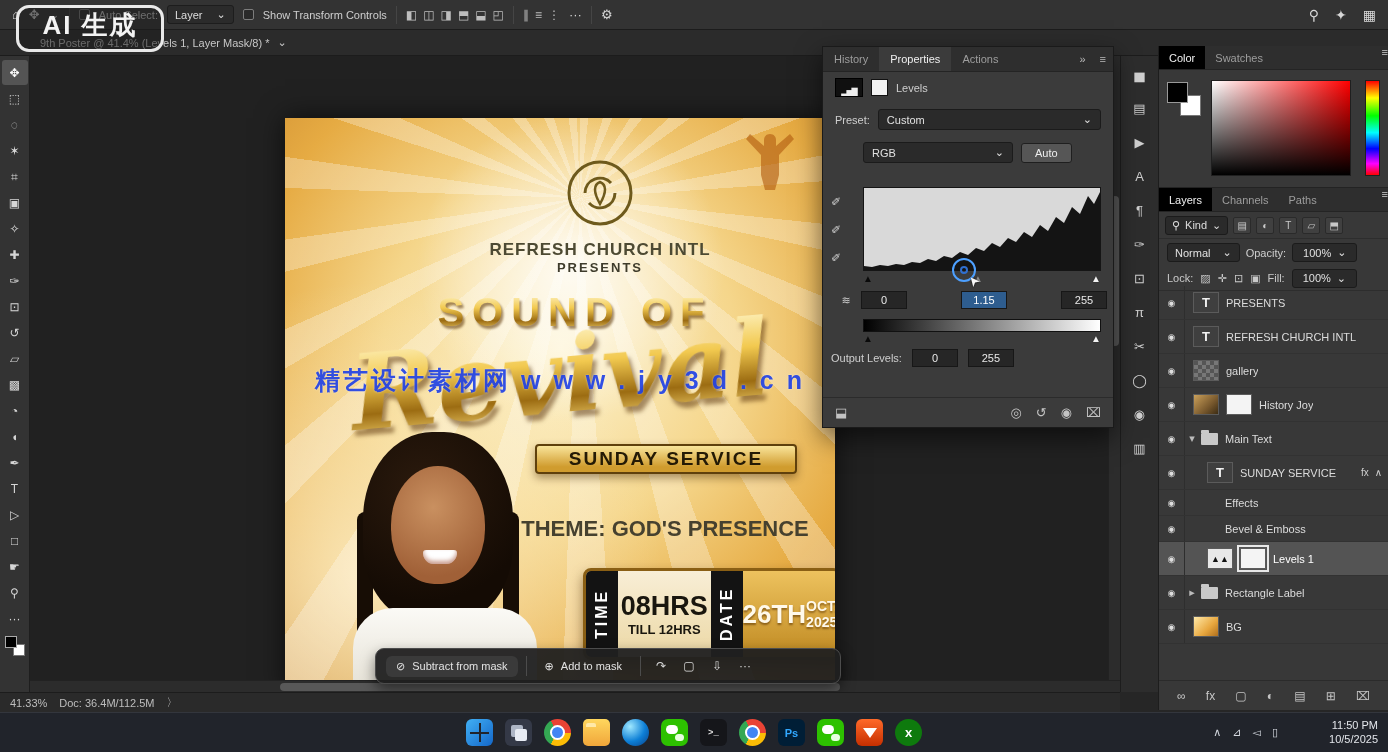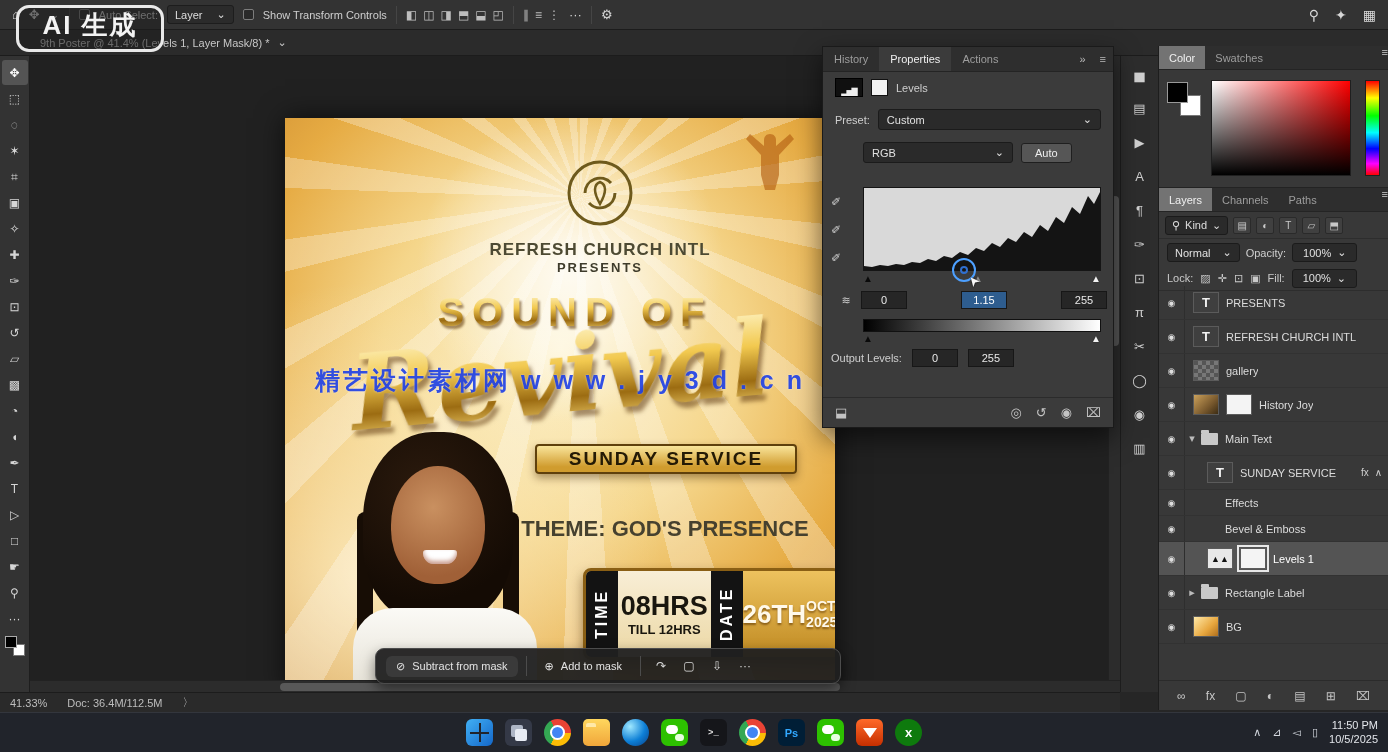--- a/index.html
+++ b/index.html
@@ -141,21 +141,21 @@
   
   #rail{position:absolute;left:1120px;top:56px;width:38px;height:636px;background:#2d2d2d;
     border-left:1px solid #1d1d1d;display:flex;flex-direction:column;align-items:center;padding-top:6px;gap:9px;}
   .rail-ic{width:28px;height:25px;display:flex;align-items:center;justify-content:center;color:#cfcfcf;
     font-size:13px;border-radius:4px;}
 
   
   #dock{position:absolute;left:1158px;top:46px;width:230px;height:664px;background:#383838;border-left:1px solid #1d1d1d;}
   .dtabs{display:flex;align-items:stretch;height:24px;background:#2e2e2e;border-bottom:1px solid #242424;}
   .dtab{display:flex;align-items:center;padding:0 10px;color:#9d9d9d;}
-  .dtab.active{background:#737373;color:#f0f0f0;}
+  .dtab.active{background:#000000;color:#f0f0f0;}
   .dtabs .spacer{flex:1;}
   #color-body{position:relative;height:118px;border-bottom:1px solid #232323;padding:10px 8px;}
   .swatch-pair{position:absolute;left:8px;top:12px;width:34px;height:34px;}
   .swatch-pair .fg{position:absolute;left:0;top:0;width:21px;height:21px;background:#000;border:1px solid #999;}
   .swatch-pair .bg{position:absolute;right:0;bottom:0;width:21px;height:21px;background:#fff;border:1px solid #777;}
   .sat-field{position:absolute;left:52px;top:10px;width:140px;height:96px;border:1px solid #1f1f1f;
     background:linear-gradient(to top,#000,rgba(0,0,0,0)),linear-gradient(to right,#fff,#f00);}
   .hue-strip{position:absolute;right:8px;top:10px;width:15px;height:96px;border:1px solid #1f1f1f;
     background:linear-gradient(#f00,#ff0 18%,#0f0 37%,#0ff 55%,#00f 72%,#f0f 88%,#f00);}
   
@@ -190,21 +190,21 @@
   .folder{width:17px;height:12px;background:#c9c9c9;border-radius:1px;position:relative;margin:0 7px 0 2px;flex:0 0 auto;}
   .folder::before{content:"";position:absolute;left:0;top:-3px;width:8px;height:3px;background:#c9c9c9;border-radius:1px 1px 0 0;}
   .fxmark{margin-left:auto;display:flex;gap:6px;color:#cfcfcf;font-size:10px;align-items:center;}
   .ind1{padding-left:14px;}
   .ind2{padding-left:40px;}
   #layers-footer{position:absolute;left:0;bottom:0;width:100%;height:30px;border-top:1px solid #2b2b2b;
     display:flex;align-items:center;justify-content:space-around;color:#c5c5c5;font-size:12px;padding:0 8px;}
 
   
   #status-bar{position:absolute;left:0;top:692px;width:1120px;height:20px;background:#2a2a2a;
-    border-top:1px solid #1c1c1c;display:flex;align-items:center;gap:20px;padding:0 10px;color:#bdbdbd;text-align:center;}
+    border-top:1px solid #1c1c1c;display:flex;align-items:center;gap:12px;padding:0 10px;color:#bdbdbd;text-align:center;}
 
   
   #taskbar{position:absolute;left:0;top:712px;width:1388px;height:40px;background:#21242b;
     border-top:1px solid #33363d;display:flex;align-items:center;padding:0 10px;}
   #tb-center{position:absolute;left:50%;transform:translateX(-50%);display:flex;gap:12px;align-items:center;}
   .tbi{width:27px;height:27px;border-radius:6px;position:relative;display:flex;align-items:center;
     justify-content:center;font-size:10px;font-weight:bold;}
   .tb-start{background:linear-gradient(135deg,#41b0f5,#1467c8);}
   .tb-start::before{content:"";position:absolute;left:50%;top:4px;bottom:4px;width:2px;background:#21242b;transform:translateX(-50%);}
   .tb-start::after{content:"";position:absolute;top:50%;left:4px;right:4px;height:2px;background:#21242b;transform:translateY(-50%);}
@@ -218,21 +218,21 @@
   .tb-edge{border-radius:50%;background:radial-gradient(circle at 30% 28%,#9fe8ff,#0d7fd6 55%,#0a3f86);}
   .tb-wechat{background:#2dc100;border-radius:7px;}
   .tb-wechat::before{content:"";position:absolute;left:5px;top:6px;width:12px;height:9px;border-radius:5px;background:#fff;}
   .tb-wechat::after{content:"";position:absolute;right:4px;bottom:5px;width:9px;height:7px;border-radius:4px;background:#e8ffe0;}
   .tb-terminal{background:#15161a;color:#e0e0e0;font-family:"Liberation Mono",monospace;font-size:9px;}
   .tb-photoshop{background:#001e36;color:#31a8ff;font-size:11px;}
   .tb-brave{border-radius:6px;background:linear-gradient(#ff6a2a,#c62f00);}
   .tb-brave::after{content:"";width:0;height:0;border-left:7px solid transparent;border-right:7px solid transparent;border-top:10px solid #fff;}
   .tb-xbox{border-radius:50%;background:#0e7a0d;color:#fff;font-size:13px;}
   #tb-tray{margin-left:auto;display:flex;align-items:center;gap:11px;color:#d3d7de;}
-  #tray-clock{text-align:right;line-height:1.25;font-size:11px;color:#e3e6eb;}
+  #tray-clock{text-align:right;line-height:1.25;font-size:11px;color:#e3e6eb;margin-left:40px;}
   .tray-ic{font-size:11px;}
 
   
   #ai-badge{position:absolute;left:16px;top:5px;width:148px;height:47px;border:3px solid #e9e9e9;
     border-radius:13px;background:rgba(30,30,30,.55);display:flex;align-items:flex-start;justify-content:center;
     color:#f3f3f3;font-size:26px;font-weight:bold;z-index:60;letter-spacing:2px;}
   #cursor{position:absolute;left:952px;top:258px;width:30px;height:30px;z-index:70;pointer-events:none;}
   #cursor .ring{position:absolute;left:0;top:0;width:24px;height:24px;border:2.5px solid #4da0ff;border-radius:50%;}
   #cursor .dot{position:absolute;left:8px;top:8px;width:8px;height:8px;border:2px solid #2f6fd0;border-radius:50%;}
   #cursor .arrow{position:absolute;left:16px;top:16px;color:#f8f8f8;font-size:13px;

